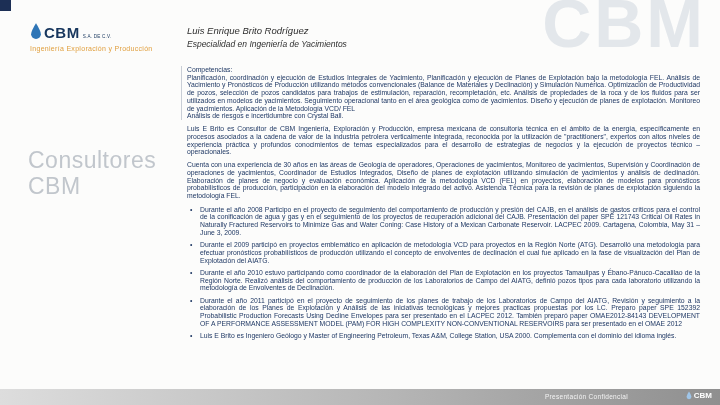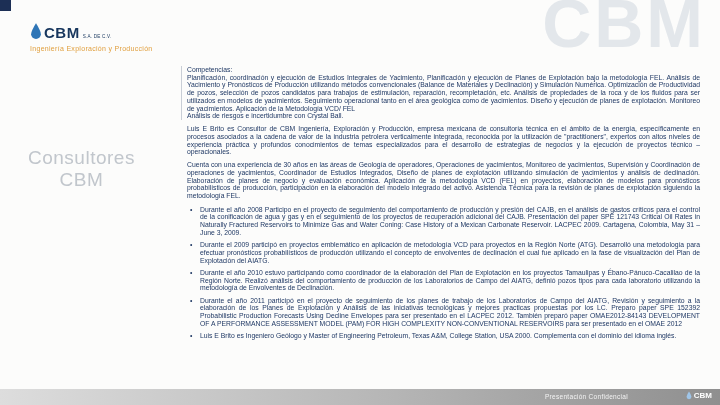--- a/index.html
+++ b/index.html
@@ -30,21 +30,21 @@
     position:absolute; left:30px; top:45px;
     font-size:7px; color:#e09f3e; letter-spacing:0.3px; white-space:nowrap;
   }
   
   .title-block { position:absolute; left:187px; top:25px; font-style:italic; color:#2e2e2e; }
   .title { font-size:9.5px; margin-bottom:2.5px; }
   .subtitle { font-size:8.5px; }
   
   .consultores {
     position:absolute; left:28px; top:147px;
-    font-size:19px; color:#c1c6cc; line-height:1.15; letter-spacing:0.5px;text-align:center;
+    font-size:23px; color:#c1c6cc; line-height:1.15; letter-spacing:0.5px;
   }
   
   .content {
     position:absolute; left:187px; top:66px; width:513px;
     font-size:6.8px; line-height:1.14; color:#1f3864; text-align:justify;
   }
   .block { margin-bottom:5px; }
   .competencias { border-left:1px solid #c9ced6; padding-left:5px; margin-left:-6px; }
   .comp-label { display:block; }
   .bullets { list-style:none; margin-top:6px; }
@@ -77,20 +77,24 @@
 
   <div class="logo-row">
     <svg class="logo-drop" viewBox="0 0 16 22">
       <path d="M8 0 C8 0 1.5 10 1.5 14.5 a6.5 6.5 0 0 0 13 0 C14.5 10 8 0 8 0 Z" fill="#2e75b6"></path>
     </svg>
     <span class="logo-cbm">CBM</span>
     <span class="logo-suffix">S.A. DE C.V.</span>
   </div>
   <div class="logo-tagline">Ingeniería Exploración y Producción</div>
 
+  <div class="title-block">
+    <div class="title">Luis Enrique Brito Rodríguez</div>
+    <div class="subtitle">Especialidad en Ingeniería de Yacimientos</div>
+  </div>
 
   <div class="consultores">
     <div>Consultores</div>
     <div>CBM</div>
   </div>
 
   <div class="content">
     <div class="block competencias">
       <span class="comp-label">Competencias:</span>
       <span>Planificación, coordinación y ejecución de Estudios Integrales de Yacimiento, Planificación y ejecución de Planes de Explotación bajo la metodología FEL. Análisis de Yacimiento y Pronósticos de Producción utilizando métodos convencionales (Balance de Materiales y Declinación) y Simulación Numérica. Optimización de Productividad de pozos, selección de pozos candidatos para trabajos de estimulación, reparación, recompletación, etc. Análisis de propiedades de la roca y de los fluidos para ser utilizados en modelos de yacimientos. Seguimiento operacional tanto en el área geológica como de yacimientos. Diseño y ejecución de planes de explotación. Monitoreo de yacimientos. Aplicación de la Metodología VCD/ FEL</span>

